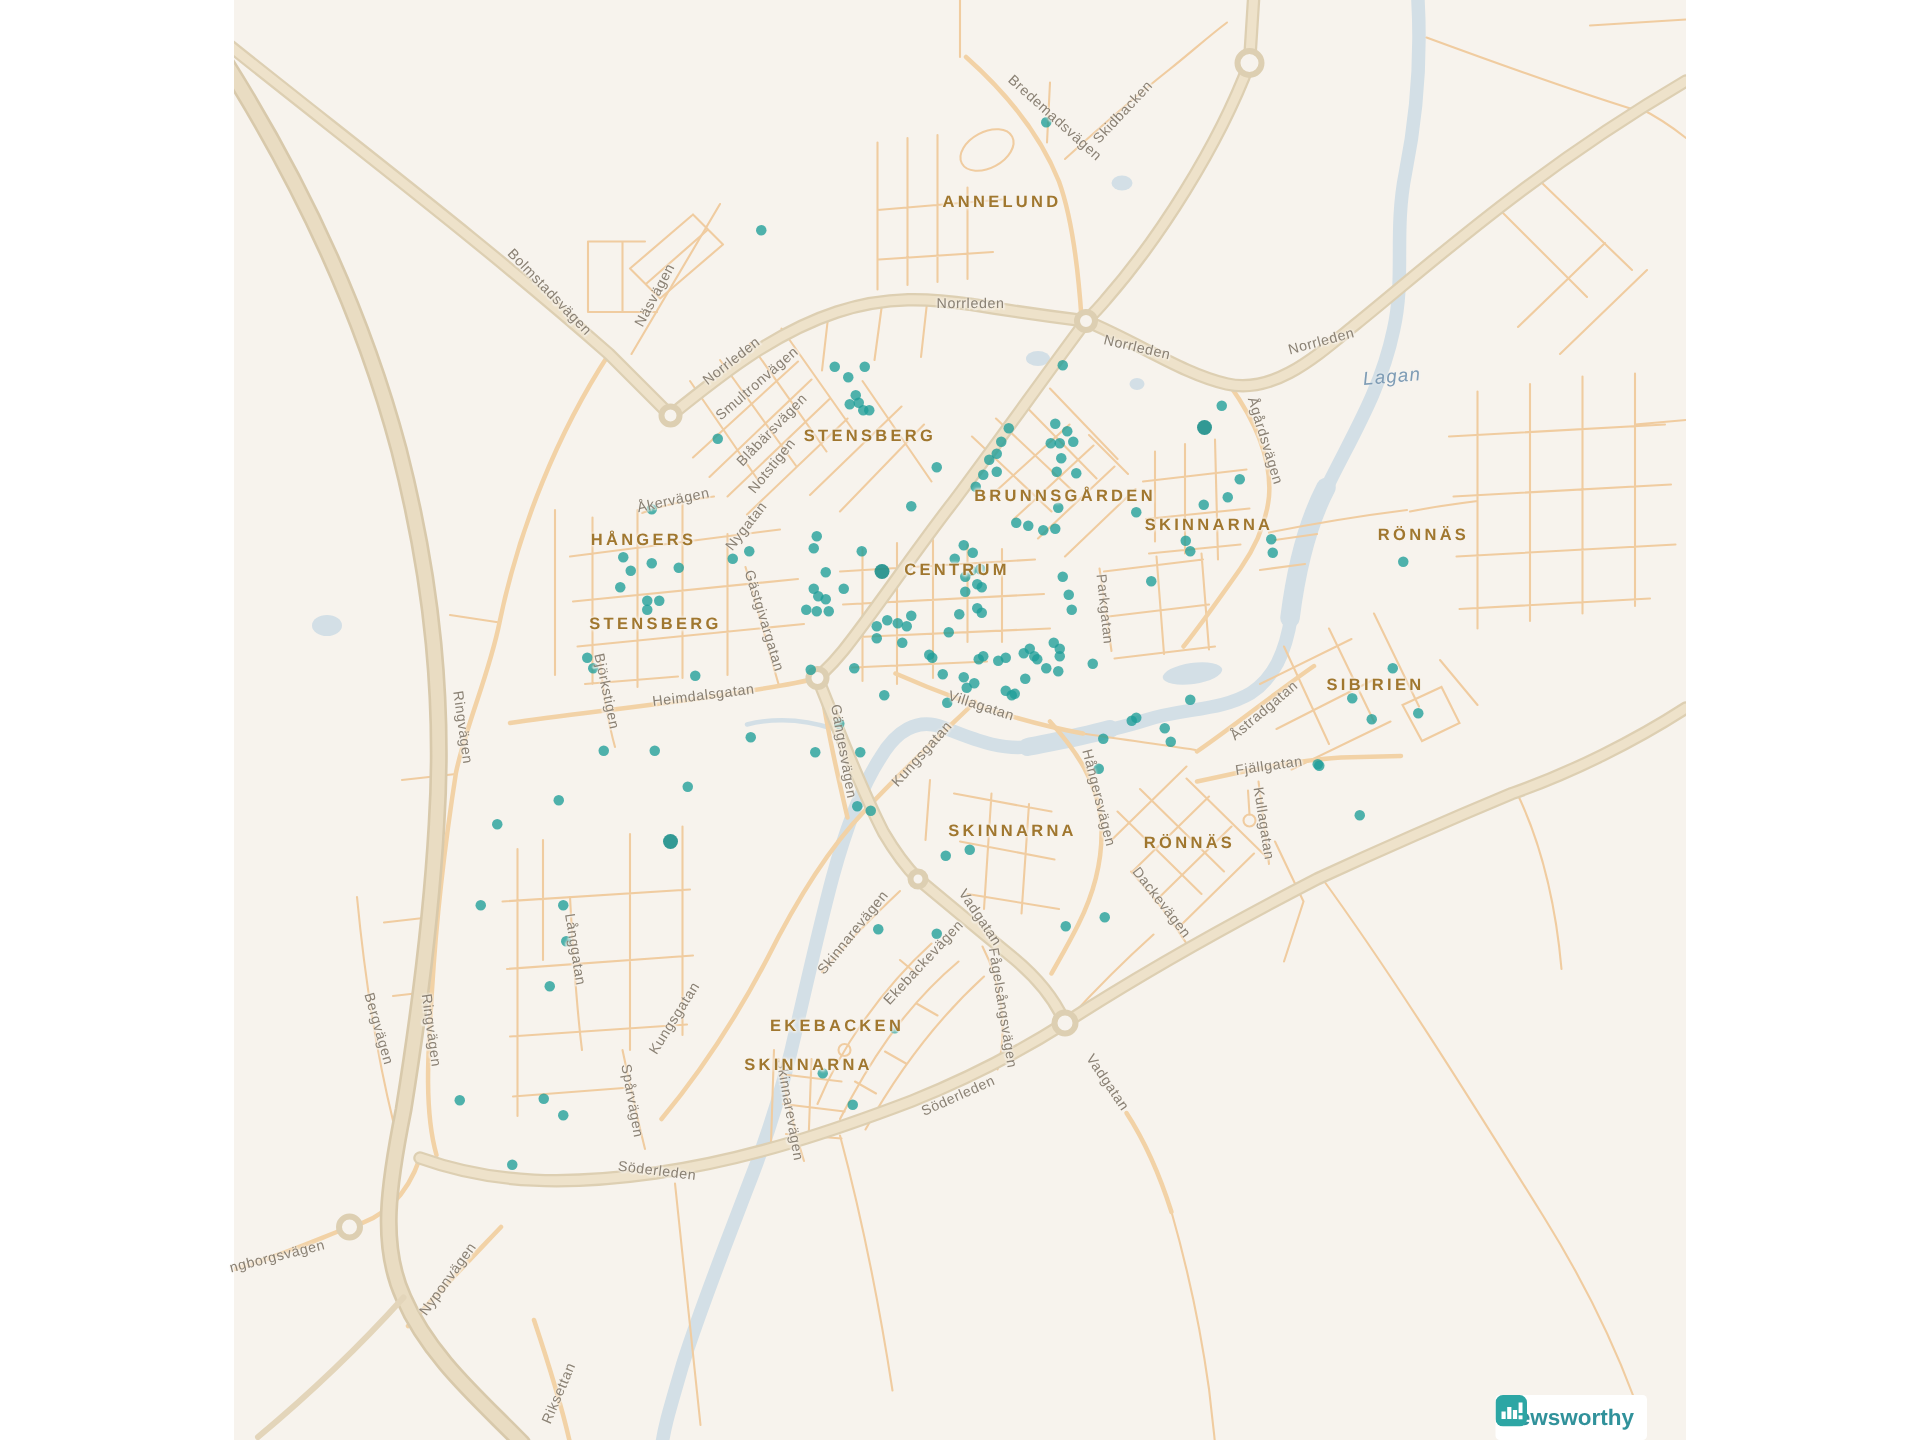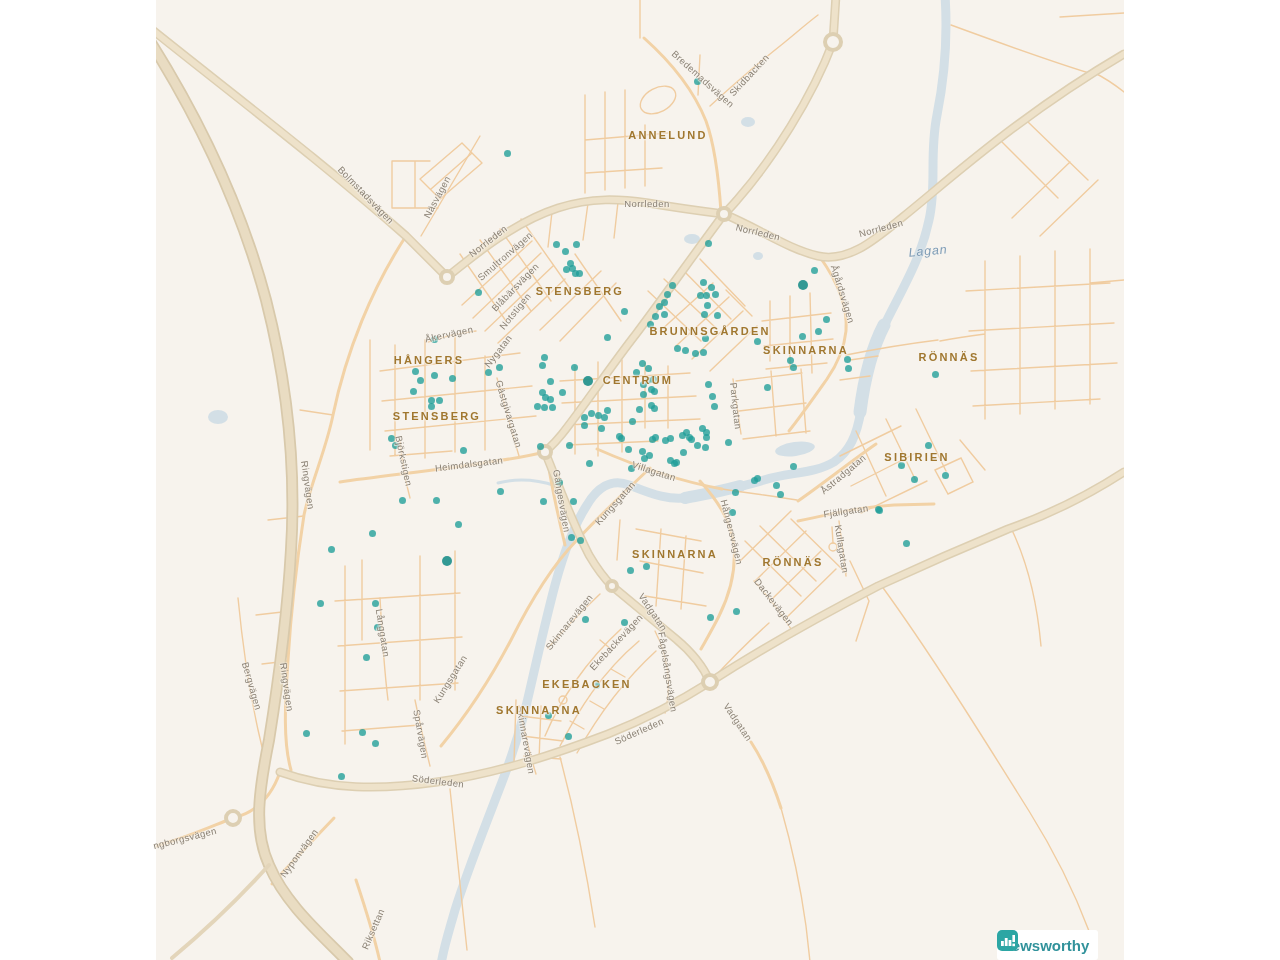--- a/index.html
+++ b/index.html
@@ -366,21 +366,21 @@
       <div class="area-label" style="left: 580px; top: 291px;">STENSBERG</div>
       <div class="area-label" style="left: 682px; top: 331px; margin-left: 28px;">BRUNNSGÅRDEN</div>
       <div class="area-label" style="left: 806px; top: 350px;">SKINNARNA</div>
       <div class="area-label" style="left: 949px; top: 357px;">RÖNNÄS</div>
       <div class="area-label" style="left: 429px; top: 360px;">HÅNGERS</div>
       <div class="area-label" style="left: 638px; top: 380px;">CENTRUM</div>
       <div class="area-label" style="left: 437px; top: 416px;">STENSBERG</div>
       <div class="area-label" style="left: 917px; top: 457px;">SIBIRIEN</div>
       <div class="area-label" style="left: 675px; top: 554px;">SKINNARNA</div>
       <div class="area-label" style="left: 793px; top: 562px;">RÖNNÄS</div>
-      <div class="area-label" style="left: 587px; top: 684px;">EKEBACKEN</div>
+      <div class="area-label" style="left: 558px; top: 684px;">EKEBACKEN</div>
       <div class="area-label" style="left: 539px; top: 710px;">SKINNARNA</div>
     </div>
 
   <div class="attribution">
     <svg width="21" height="21" viewBox="0 0 21 21">
       <rect x="0" y="0" width="21" height="21" rx="5" fill="#2ca6a4"></rect>
       <rect x="4" y="11" width="2.8" height="5" fill="#ffffff"></rect>
       <rect x="7.8" y="8" width="2.8" height="8" fill="#ffffff"></rect>
       <rect x="11.6" y="10" width="2.8" height="6" fill="#ffffff"></rect>
       <rect x="15.4" y="5" width="2.6" height="7" fill="#ffffff"></rect>

